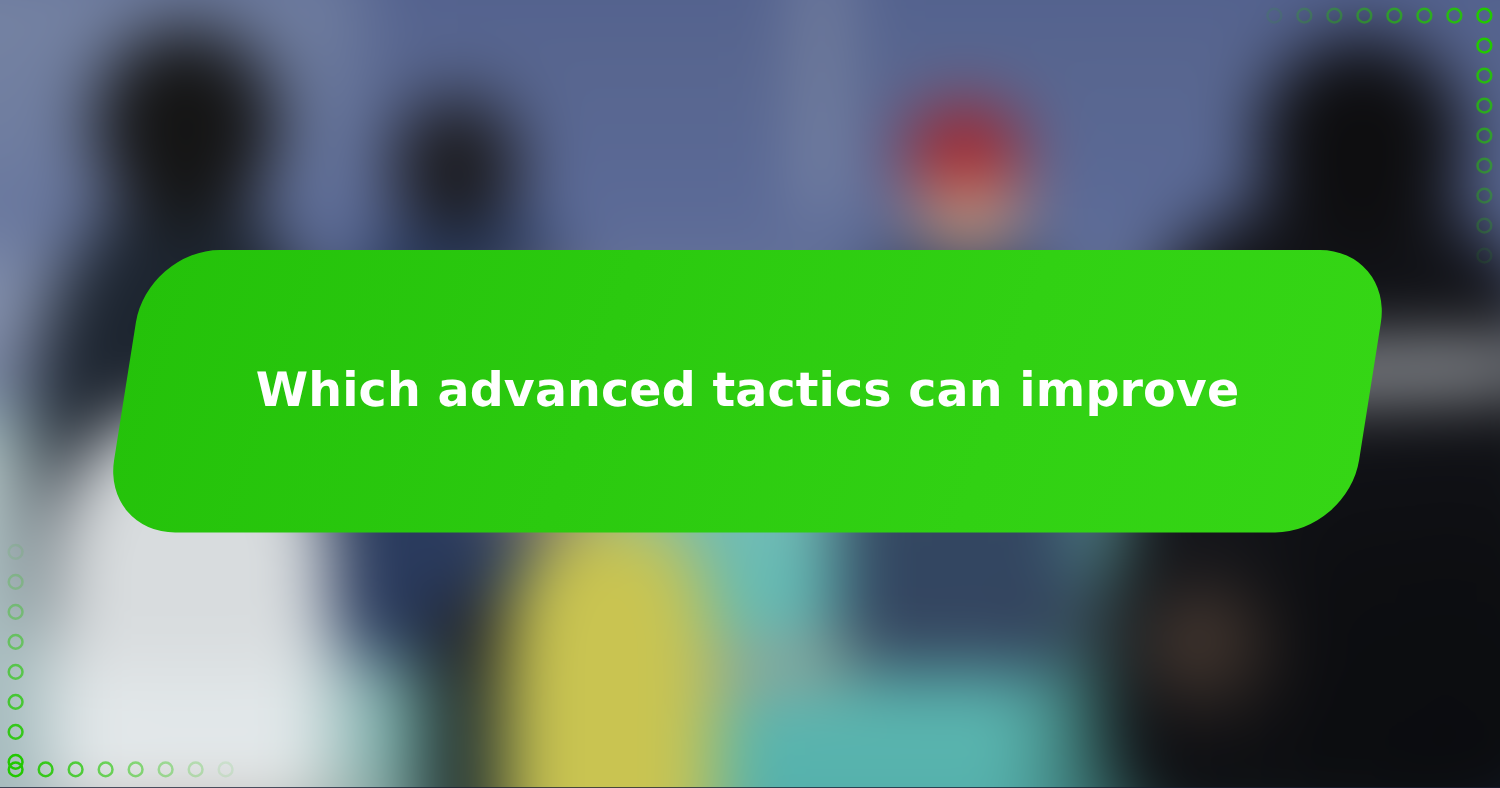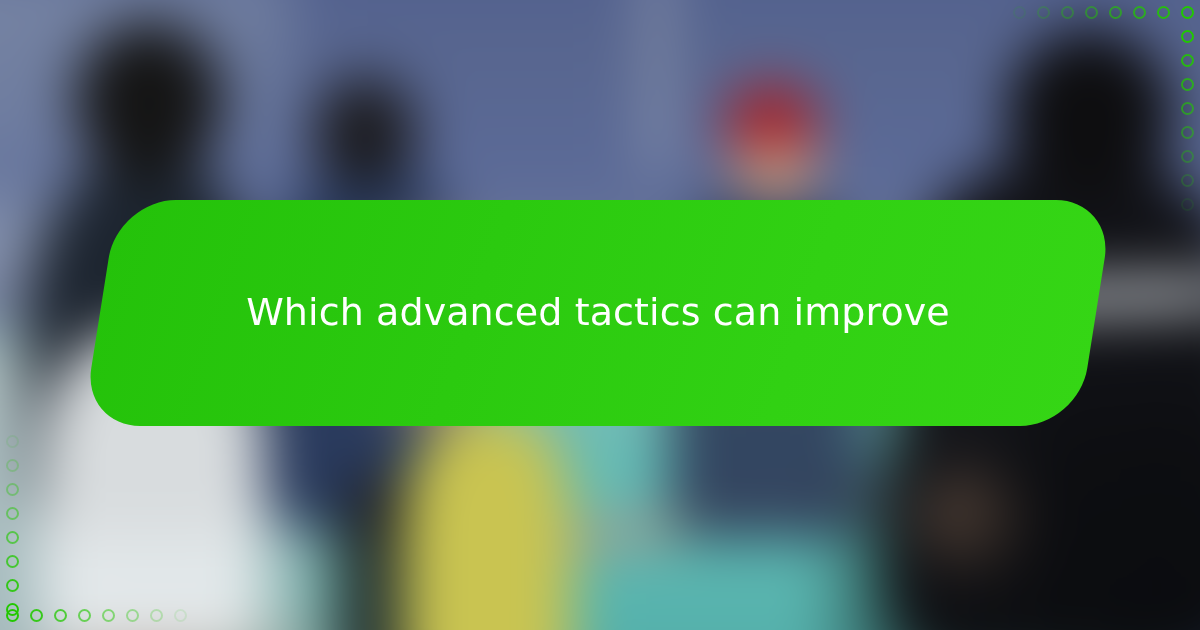--- a/index.html
+++ b/index.html
@@ -159,21 +159,21 @@
   .card-text {
     position: absolute;
     inset: 0;
     display: flex;
     flex-direction: column;
     align-items: center;
     justify-content: center;
     gap: 16px;
     color: #ffffff;
     font-size: 38px;
-    font-weight: 400;
+    font-weight: 700;
     line-height: 1.05;
     letter-spacing: .1px;
     text-align: center;
     padding: 0 80px;
     box-sizing: border-box;
   }
   .card-line { white-space: nowrap; }
 </style>
 </head>
 <body>

